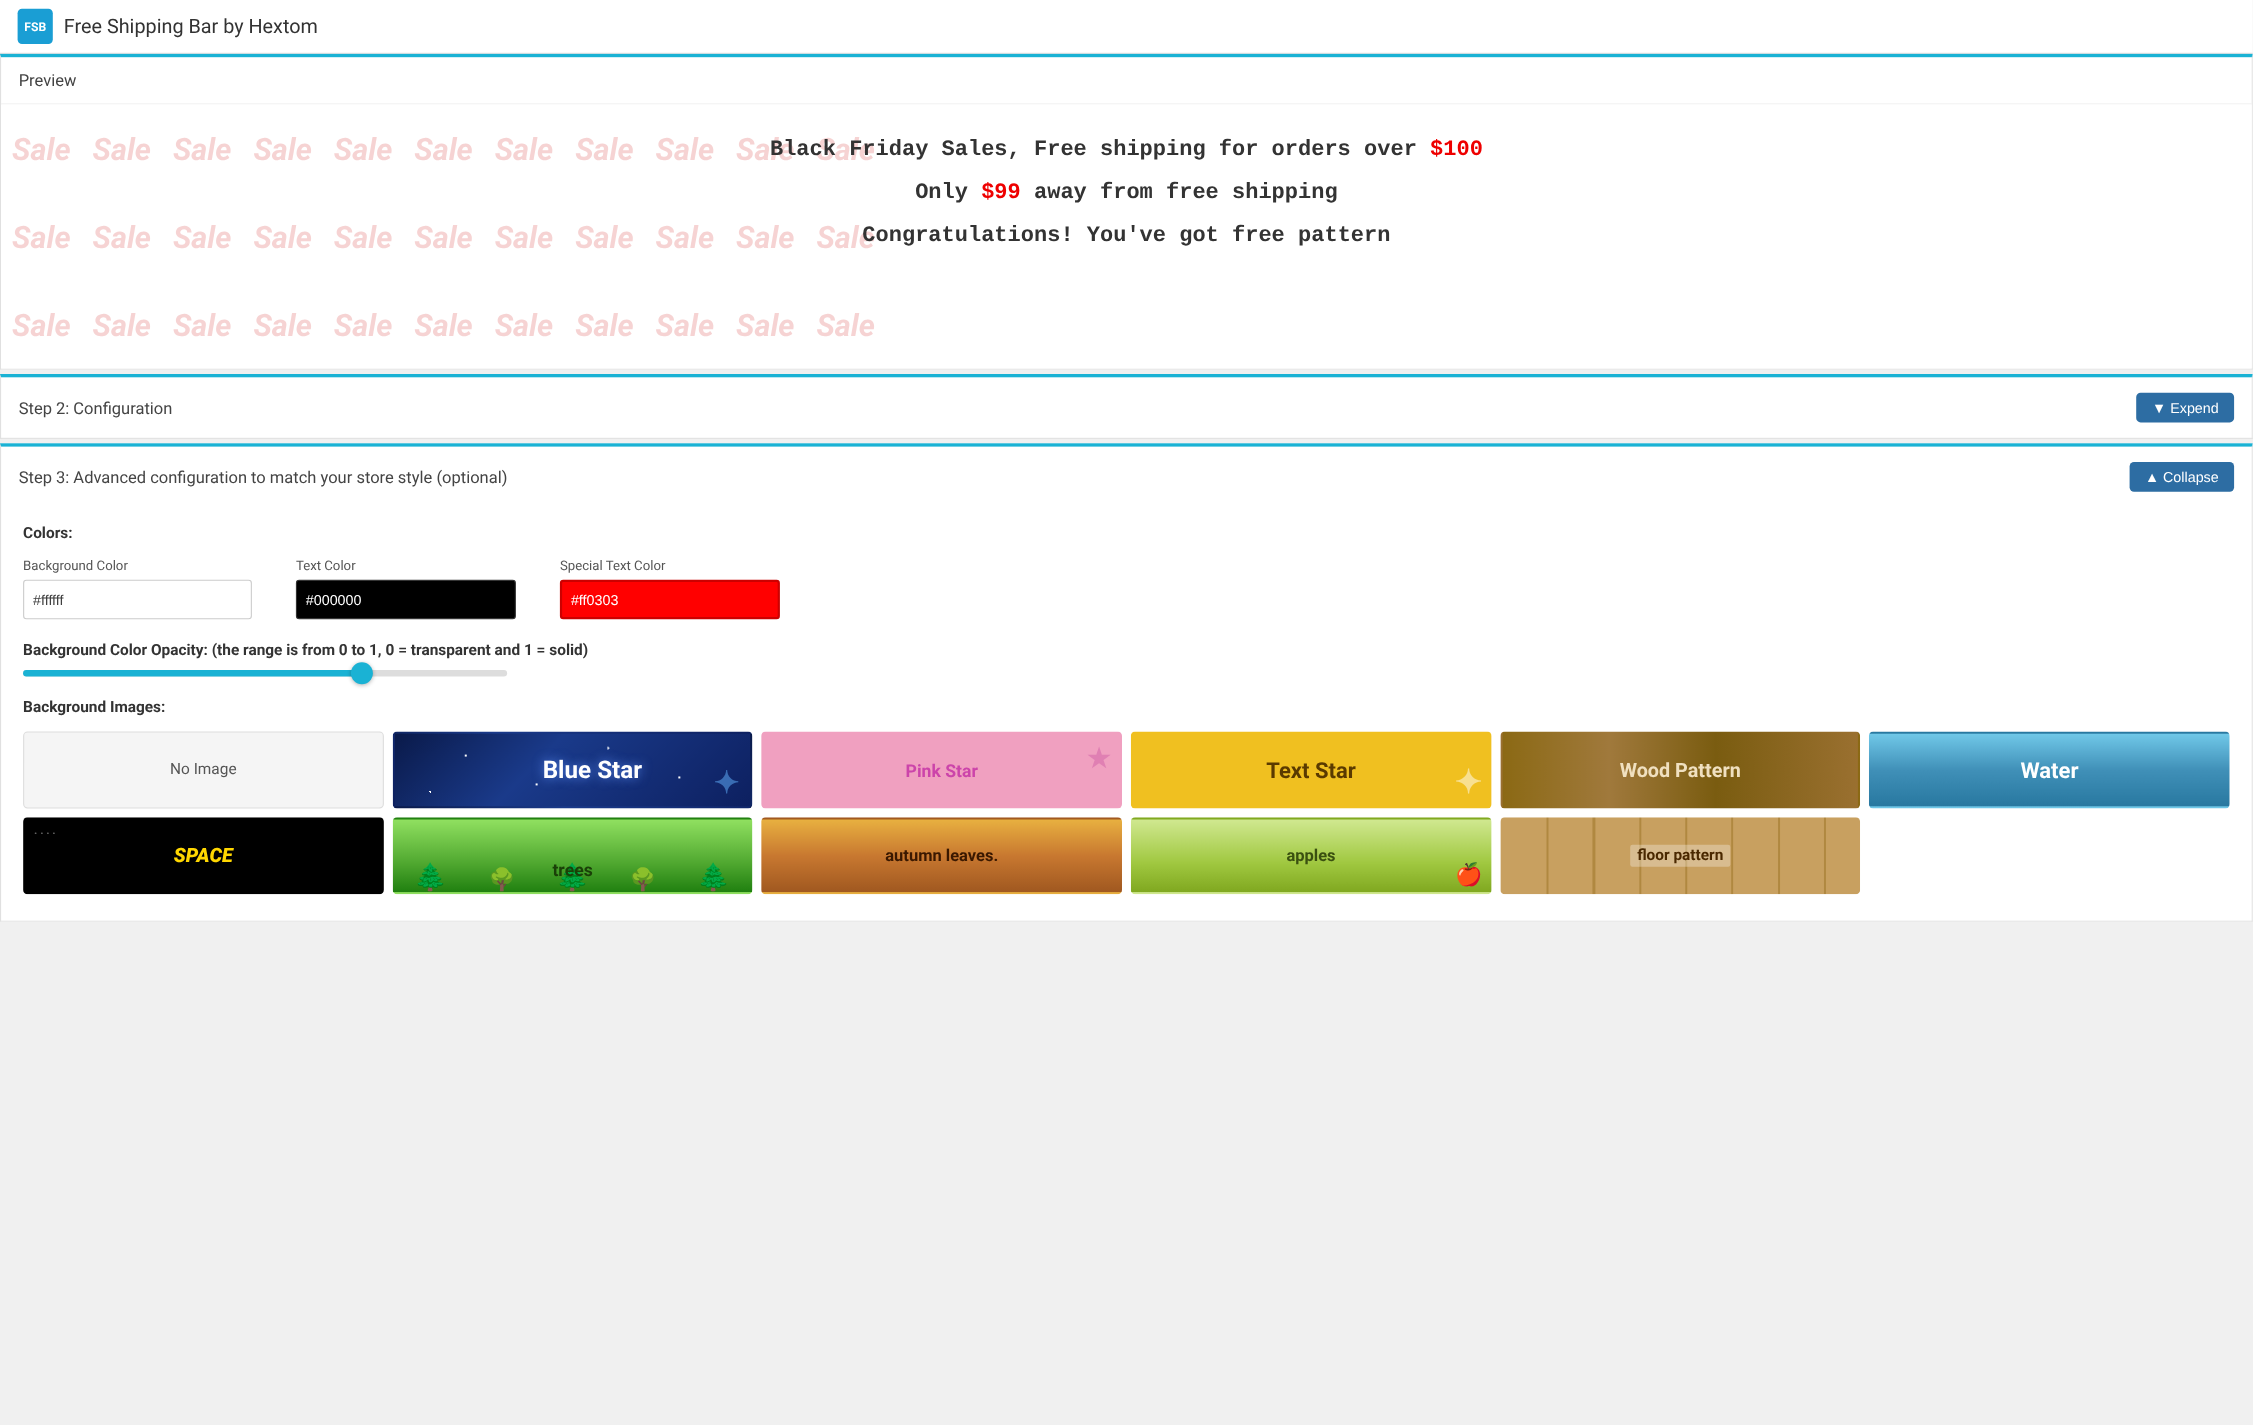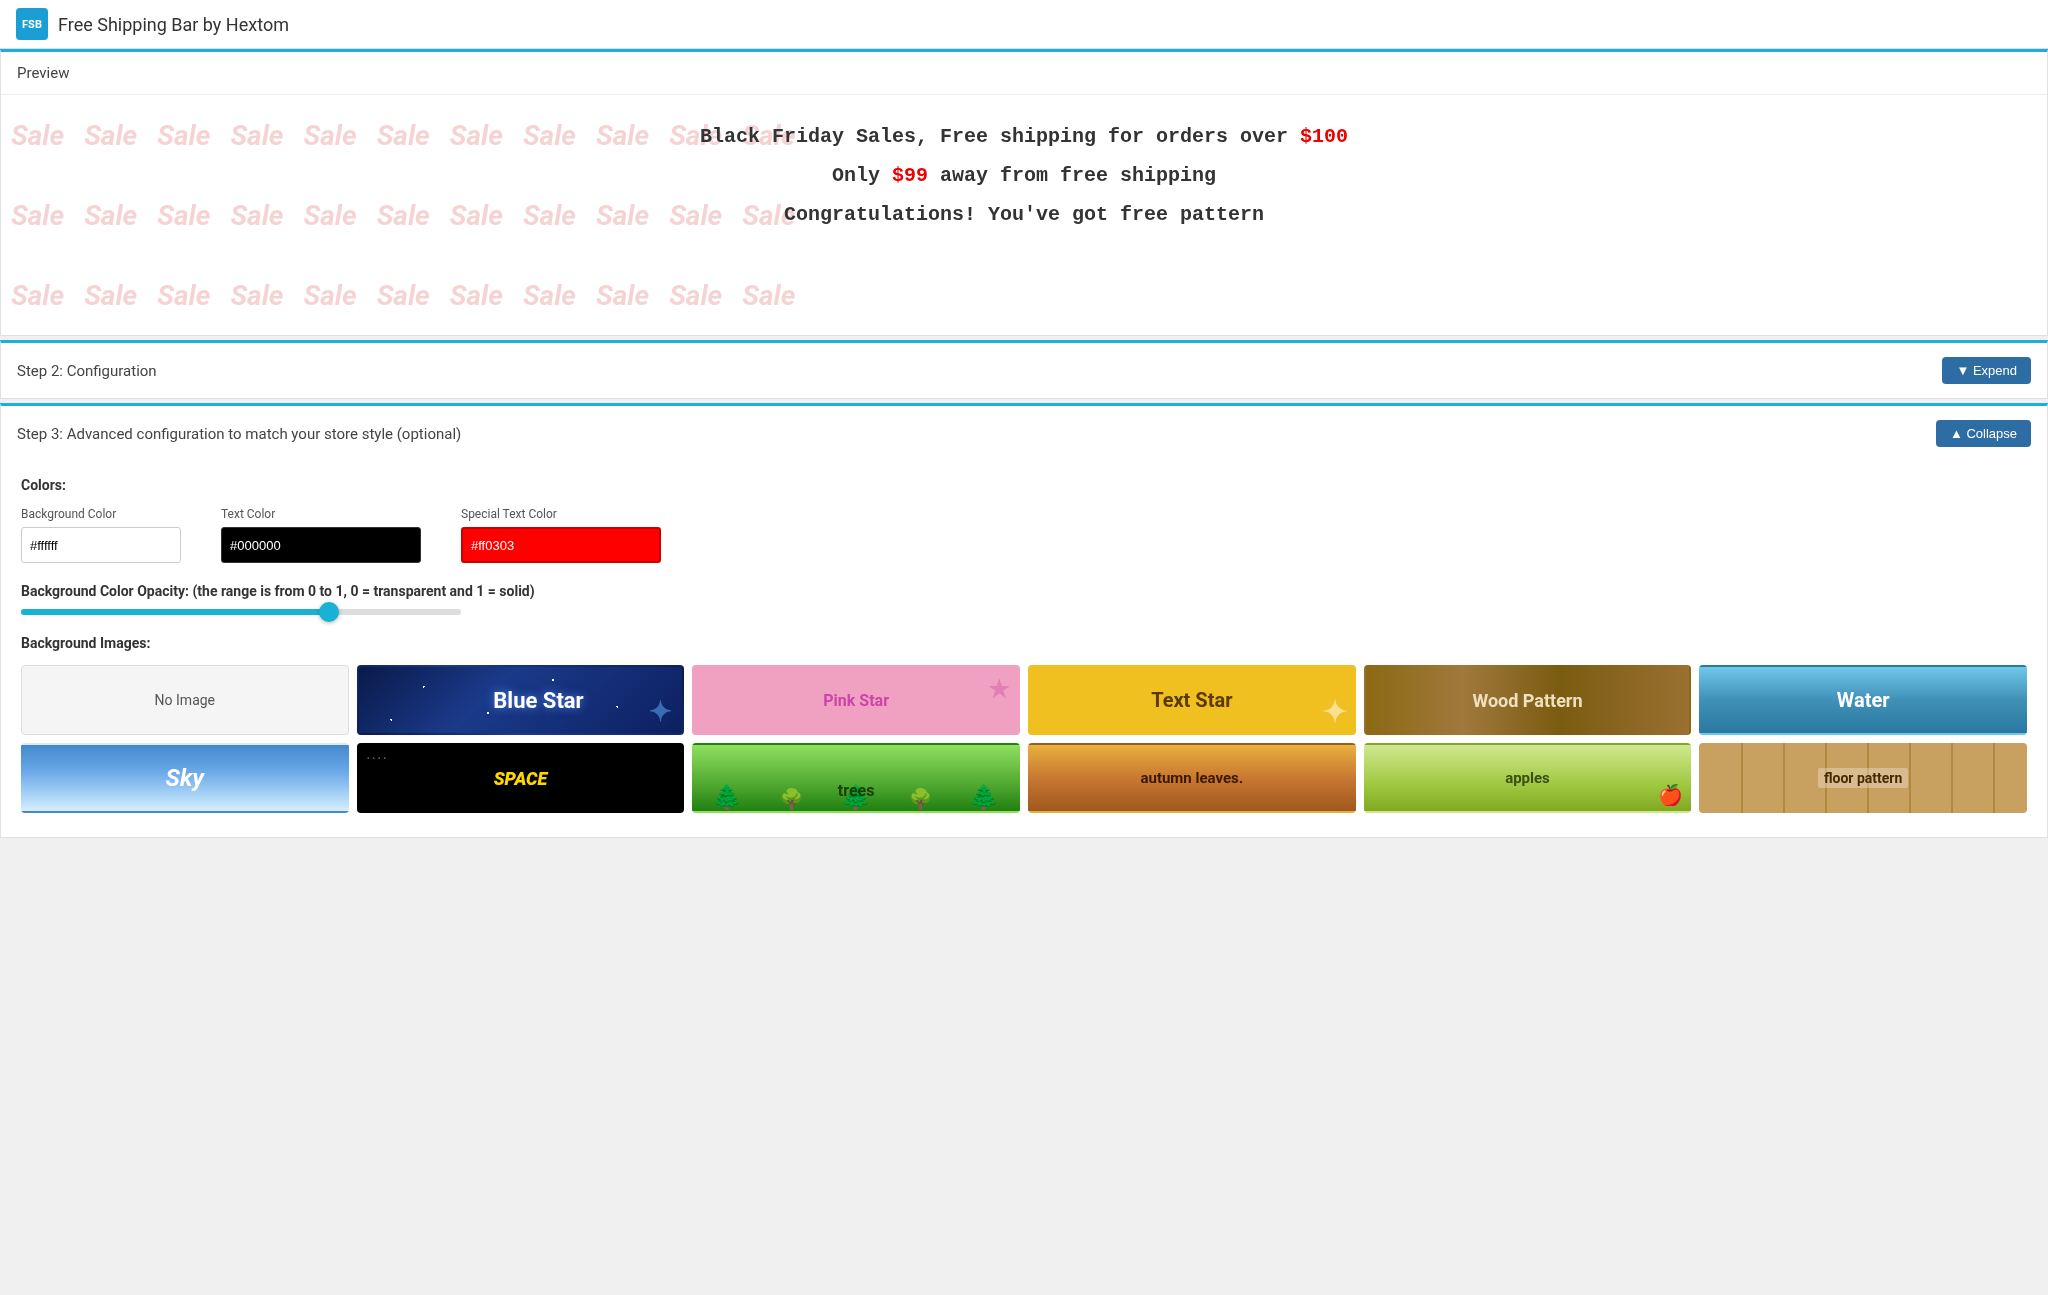--- a/index.html
+++ b/index.html
@@ -64,22 +64,22 @@
       padding: 6px 14px; cursor: pointer; font-size: 13px; display: flex; align-items: center; gap: 6px;
     }
 
     
     .step3-content { padding: 16px 20px 24px; }
     .colors-label { font-weight: bold; font-size: 14px; margin-bottom: 14px; }
     .color-fields { display: flex; gap: 40px; margin-bottom: 20px; flex-wrap: wrap; }
     .color-field { display: flex; flex-direction: column; gap: 6px; }
     .color-field label { font-size: 12px; color: #555; }
     .color-input-white {
-      width: 160px; height: 36px; border: 1px solid #ccc; border-radius: 3px;
-      padding: 0 8px; font-size: 13px; background: #fff; color: #000000;
+      width: 208px; height: 36px; border: 1px solid #ccc; border-radius: 3px;
+      padding: 0 8px; font-size: 13px; background: #fff; color: #404040;
     }
     .color-input-black {
       width: 200px; height: 36px; border: 1px solid #333; border-radius: 3px;
       padding: 0 8px; font-size: 13px; background: #000; color: #fff;
     }
     .color-input-red {
       width: 200px; height: 36px; border: 2px solid #cc0000; border-radius: 3px;
       padding: 0 8px; font-size: 13px; background: #ff0000; color: #fff;
     }
 
@@ -267,23 +267,20 @@
       </div>
 
       <div class="bg-image-item bg-wood">
         <span class="bg-image-label" style="font-size:18px; color:#f0e0c0;">Wood Pattern</span>
       </div>
 
       <div class="bg-image-item bg-water">
         <span class="bg-image-label" style="font-size:20px; color:#fff;">Water</span>
       </div>
 
-      <div class="bg-image-item bg-sky">
-        <span class="bg-image-label" style="font-size:24px; color:#fff; font-style:italic;">Sky</span>
-      </div>
 
       <div class="bg-image-item bg-space">
         <span class="bg-image-label" style="font-size:18px; color:#ffd700; font-style:italic; font-weight:900;">SPACE</span>
         <span style="color:rgba(255,255,255,0.4); font-size:10px; position:absolute; top:8px; left:8px;">· · · ·</span>
       </div>
 
       <div class="bg-image-item bg-trees">
         <span class="bg-image-label" style="font-size:16px; color:#1a4008; padding-top:24px;">trees</span>
         <div style="position:absolute; bottom:0; left:0; right:0; height:40px; display:flex; align-items:flex-end; justify-content:space-around; padding-bottom:2px;">
           <span style="font-size:24px; line-height:1;">🌲</span>

